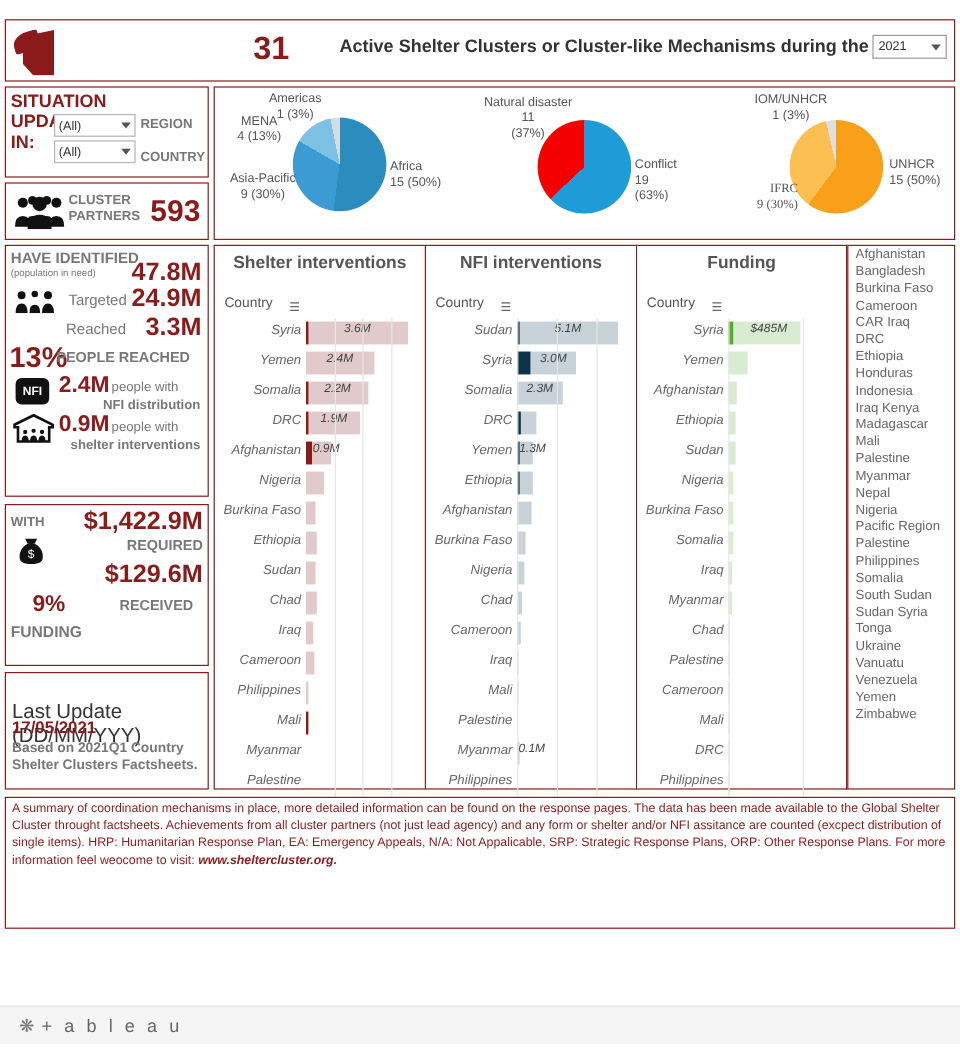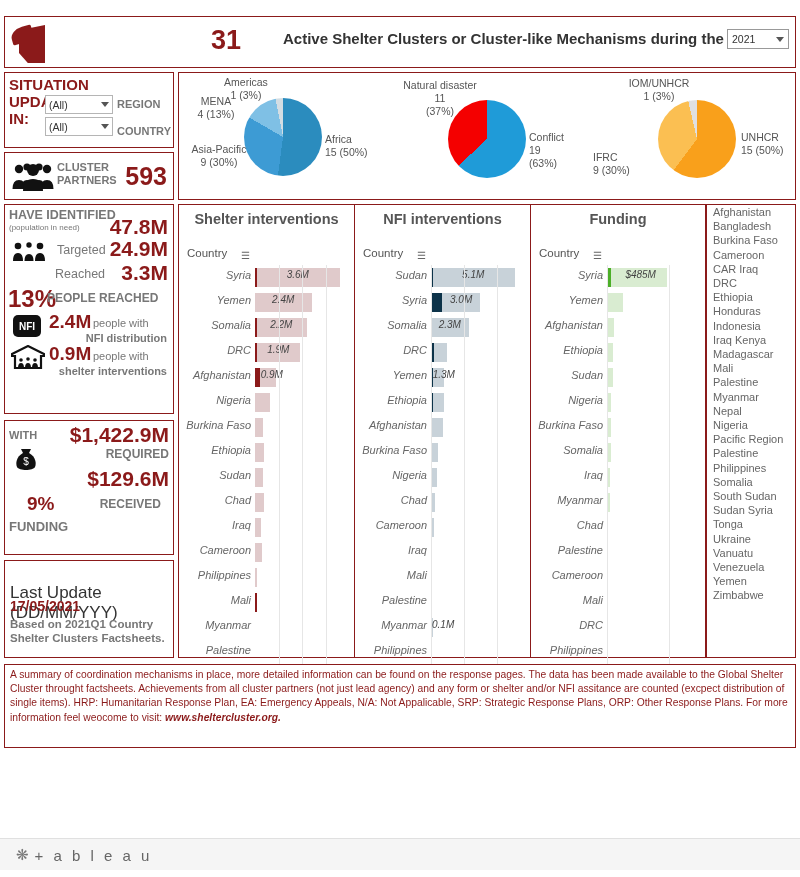--- a/index.html
+++ b/index.html
@@ -112,21 +112,21 @@
   .bar-val { position:absolute; top:4px; font-size:10px; color:#444; }
   .gridline { position:absolute; top:60px; width:1px; background:#e6e6e6; }
   .axis-line { position:absolute; height:1px; background:#d9d9d9; }
   .axis-tick { position:absolute; font-size:10.5px; color:#666; }
 
   
   #country-list { left:706px; top:204px; width:90px; height:454px; }
   .cl-item { font-size:11px; color:#666; line-height:14.2px; padding-left:6px; white-space:nowrap; }
 
   
-  #footnote { left:4px; top:664px; width:792px; height:84px; }
+  #footnote { left:4px; top:664px; width:792px; height:110px; }
   .fn-text { position:absolute; left:5px; top:3px; right:5px; font-size:10.3px; color:#8b1a1a; line-height:14.2px; }
   .fn-url { font-weight:bold; font-style:italic; }
   .fn-click { display:block; font-weight:bold; font-style:italic; }
 
   
   #tableau-bar { position:absolute; left:0; top:838px; width:800px; height:32px;
                  background:#f5f5f5; border-top:1px solid #e0e0e0; }
   .tb-logo { position:absolute; left:16px; top:7px; display:flex; align-items:center; gap:3px;
              font-size:15px; color:#666; letter-spacing:3px; }
   .tb-glyph { font-size:15px; color:#777; }
@@ -270,21 +270,21 @@
           <div>19</div>
           <div>(63%)</div>
         </div>
       </div>
       <div class="pie-cell" style="left: 416px; width: 202px;">
         <div class="pie" style="left: 63px; top: 27px; width: 78px; height: 78px; background: conic-gradient(rgb(249, 160, 27) 0deg, rgb(249, 160, 27) 216.867deg, rgb(251, 191, 82) 216.867deg, rgb(251, 191, 82) 346.988deg, rgb(224, 224, 224) 346.988deg, rgb(224, 224, 224) 360deg);"></div>
         <div class="pie-lbl" style="left: 22px; top: 4px; width: 84px; text-align: center;">
           <div>IOM/UNHCR</div>
           <div>1 (3%)</div>
         </div>
-        <div class="pie-lbl" style="left: -2px; top: 78px; width: 72px; text-align: left;">
+        <div class="pie-lbl" style="left: -2px; top: 78px; width: 72px; text-align: right; font-family: Liberation Serif, serif;">
           <div>IFRC</div>
           <div>9 (30%)</div>
         </div>
         <div class="pie-lbl" style="left: 146px; top: 58px; width: 58px; text-align: left;">
           <div>UNHCR</div>
           <div>15 (50%)</div>
         </div>
       </div>
     </div>
 

